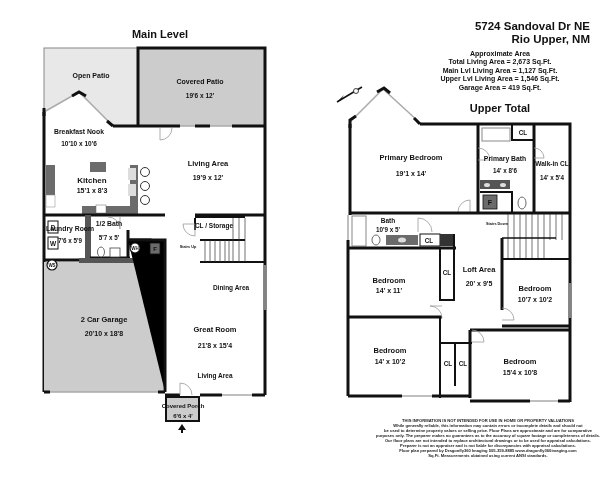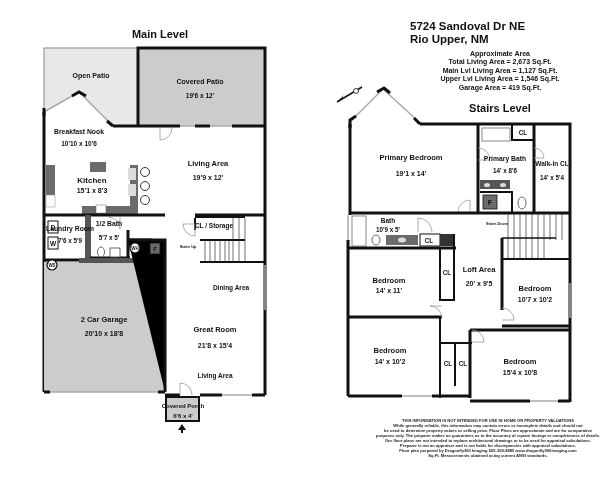--- a/index.html
+++ b/index.html
@@ -1,39 +1,39 @@
 <!DOCTYPE html>
 <html><head>
 <meta charset="utf-8">
 <style>
   html, body { margin: 0; padding: 0; background: #ffffff; }
   body { width: 616px; height: 480px; position: relative; overflow: hidden; font-family: "Liberation Sans", sans-serif; color: #111; }
   .abs { position: absolute; }
   .title { font-weight: bold; font-size: 11px; text-align: center; }
-  .addr { font-weight: bold; font-size: 11.5px; text-align: left; line-height: 13px; }
+  .addr { font-weight: bold; font-size: 11.5px; text-align: right; line-height: 13px; }
   .area { font-size: 7px; font-weight: bold; text-align: center; line-height: 8.4px; }
   .disc { font-size: 4.1px; font-weight: bold; text-align: center; line-height: 5px; color: #222; }
   svg { position: absolute; left: 0; top: 0; }
   .lbl { font-family: "Liberation Sans", sans-serif; font-weight: bold; fill: #111; text-anchor: middle; }
 </style>
 </head>
 <body>
 
 <div class="abs title" style="left:90px; top:28px; width:140px;">Main Level</div>
 
 <div class="abs addr" style="left:410px; top:20px; width:180px;">5724 Sandoval Dr NE</div>
 <div class="abs addr" style="left:410px; top:33px; width:180px;">Rio Upper, NM</div>
 <div class="abs area" style="left:400px; top:50px; width:200px;">
   <div>Approximate Area</div>
   <div>Total Living Area = 2,673 Sq.Ft.</div>
   <div>Main Lvl Living Area = 1,127 Sq.Ft.</div>
   <div>Upper Lvl Living Area = 1,546 Sq.Ft.</div>
   <div>Garage Area = 419 Sq.Ft.</div>
 </div>
-<div class="abs title" style="left:430px; top:102px; width:140px;">Stairs Level</div>
+<div class="abs title" style="left:430px; top:102px; width:140px;">Upper Total</div>
 
 <svg width="616" height="480" viewBox="0 0 616 480">
 
   <g>
 
     <rect x="44" y="48" width="94" height="78" fill="#e8e8e8" stroke="#888" stroke-width="1"></rect>
 
     <rect x="138" y="48" width="127" height="78" fill="#cccccc"></rect>
     <path d="M138,126 L138,48 L265,48 L265,126" fill="none" stroke="#111" stroke-width="3"></path>
 

